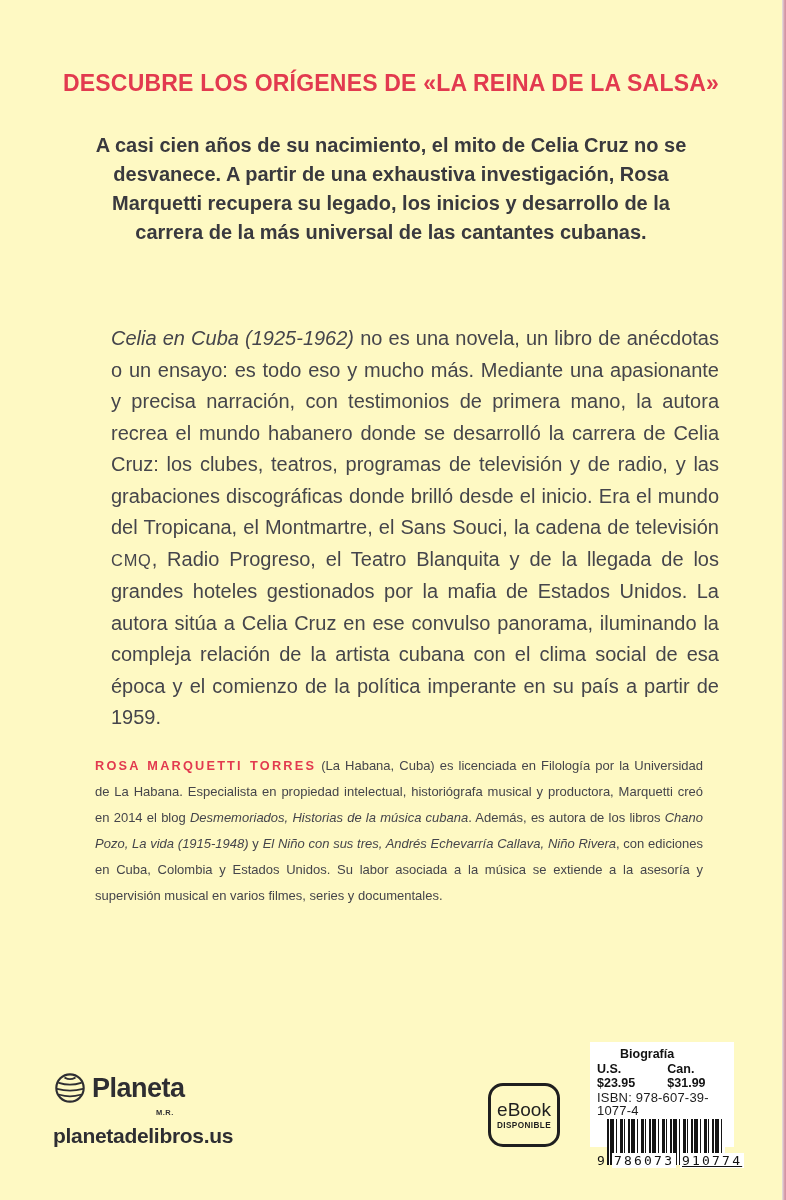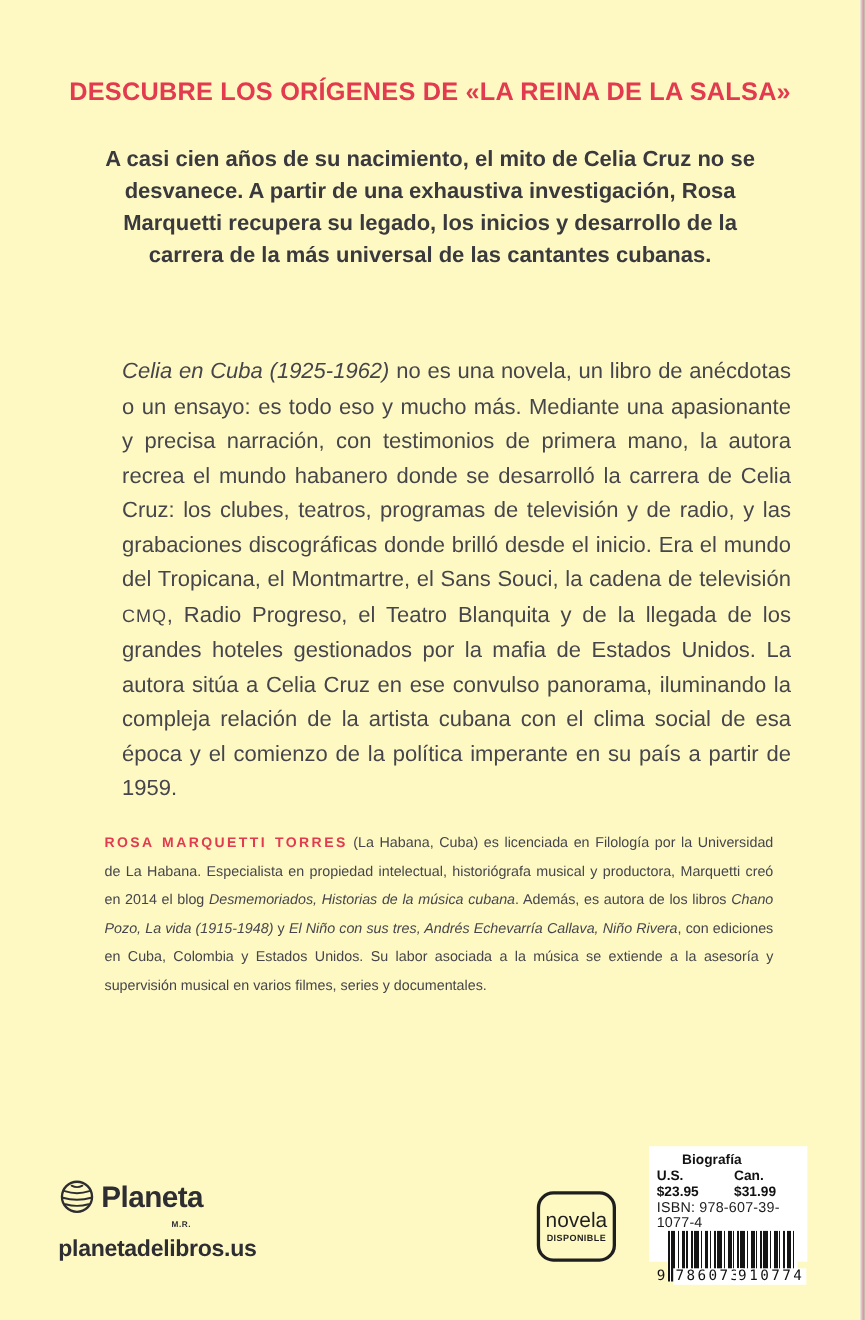--- a/index.html
+++ b/index.html
@@ -97,21 +97,21 @@
   .ean-left {
     position: absolute; left: -10px; bottom: -3px;
     font-size: 13px; font-weight: 400; font-family: "DejaVu Sans Mono", monospace;
   }
   .ean-grp {
     position: absolute; bottom: -3px; background: #ffffff; padding: 0 2px;
     font-size: 13px; font-weight: 400; letter-spacing: 2.2px;
     font-family: "DejaVu Sans Mono", monospace;
   }
   .ean-grp.g1 { left: 5px; }
-  .ean-grp.g2 { left: 62px; }
+  .ean-grp.g2 { left: 73px; text-decoration: underline; }
 </style>
 </head>
 <body>
 
 <div class="cover">
 
   <div class="edge-stripe"></div>
 
   <h1 class="headline">DESCUBRE LOS ORÍGENES DE «LA REINA DE LA SALSA»</h1>
 
@@ -131,21 +131,21 @@
         <path d="M6.2 25.6 Q18 29 29.8 25.6" stroke="#2e2e32" stroke-width="2" stroke-linecap="round"></path>
       </svg>
     </span>
     <span class="publisher-name">Planeta</span>
     <span class="tm">M.R.</span>
   </div>
 
   <div class="website">planetadelibros.us</div>
 
   <div class="ebook-badge">
-    <span class="ebook-word">novela</span>
+    <span class="ebook-word">eBook</span>
     <span class="ebook-sub">DISPONIBLE</span>
   </div>
 
   <div class="barcode-panel">
     <div class="bc-category">Biografía</div>
     <div class="bc-prices">
       <span>U.S. $23.95</span>
       <span>Can. $31.99</span>
     </div>
     <div class="bc-isbn">ISBN: 978-607-39-1077-4</div>

